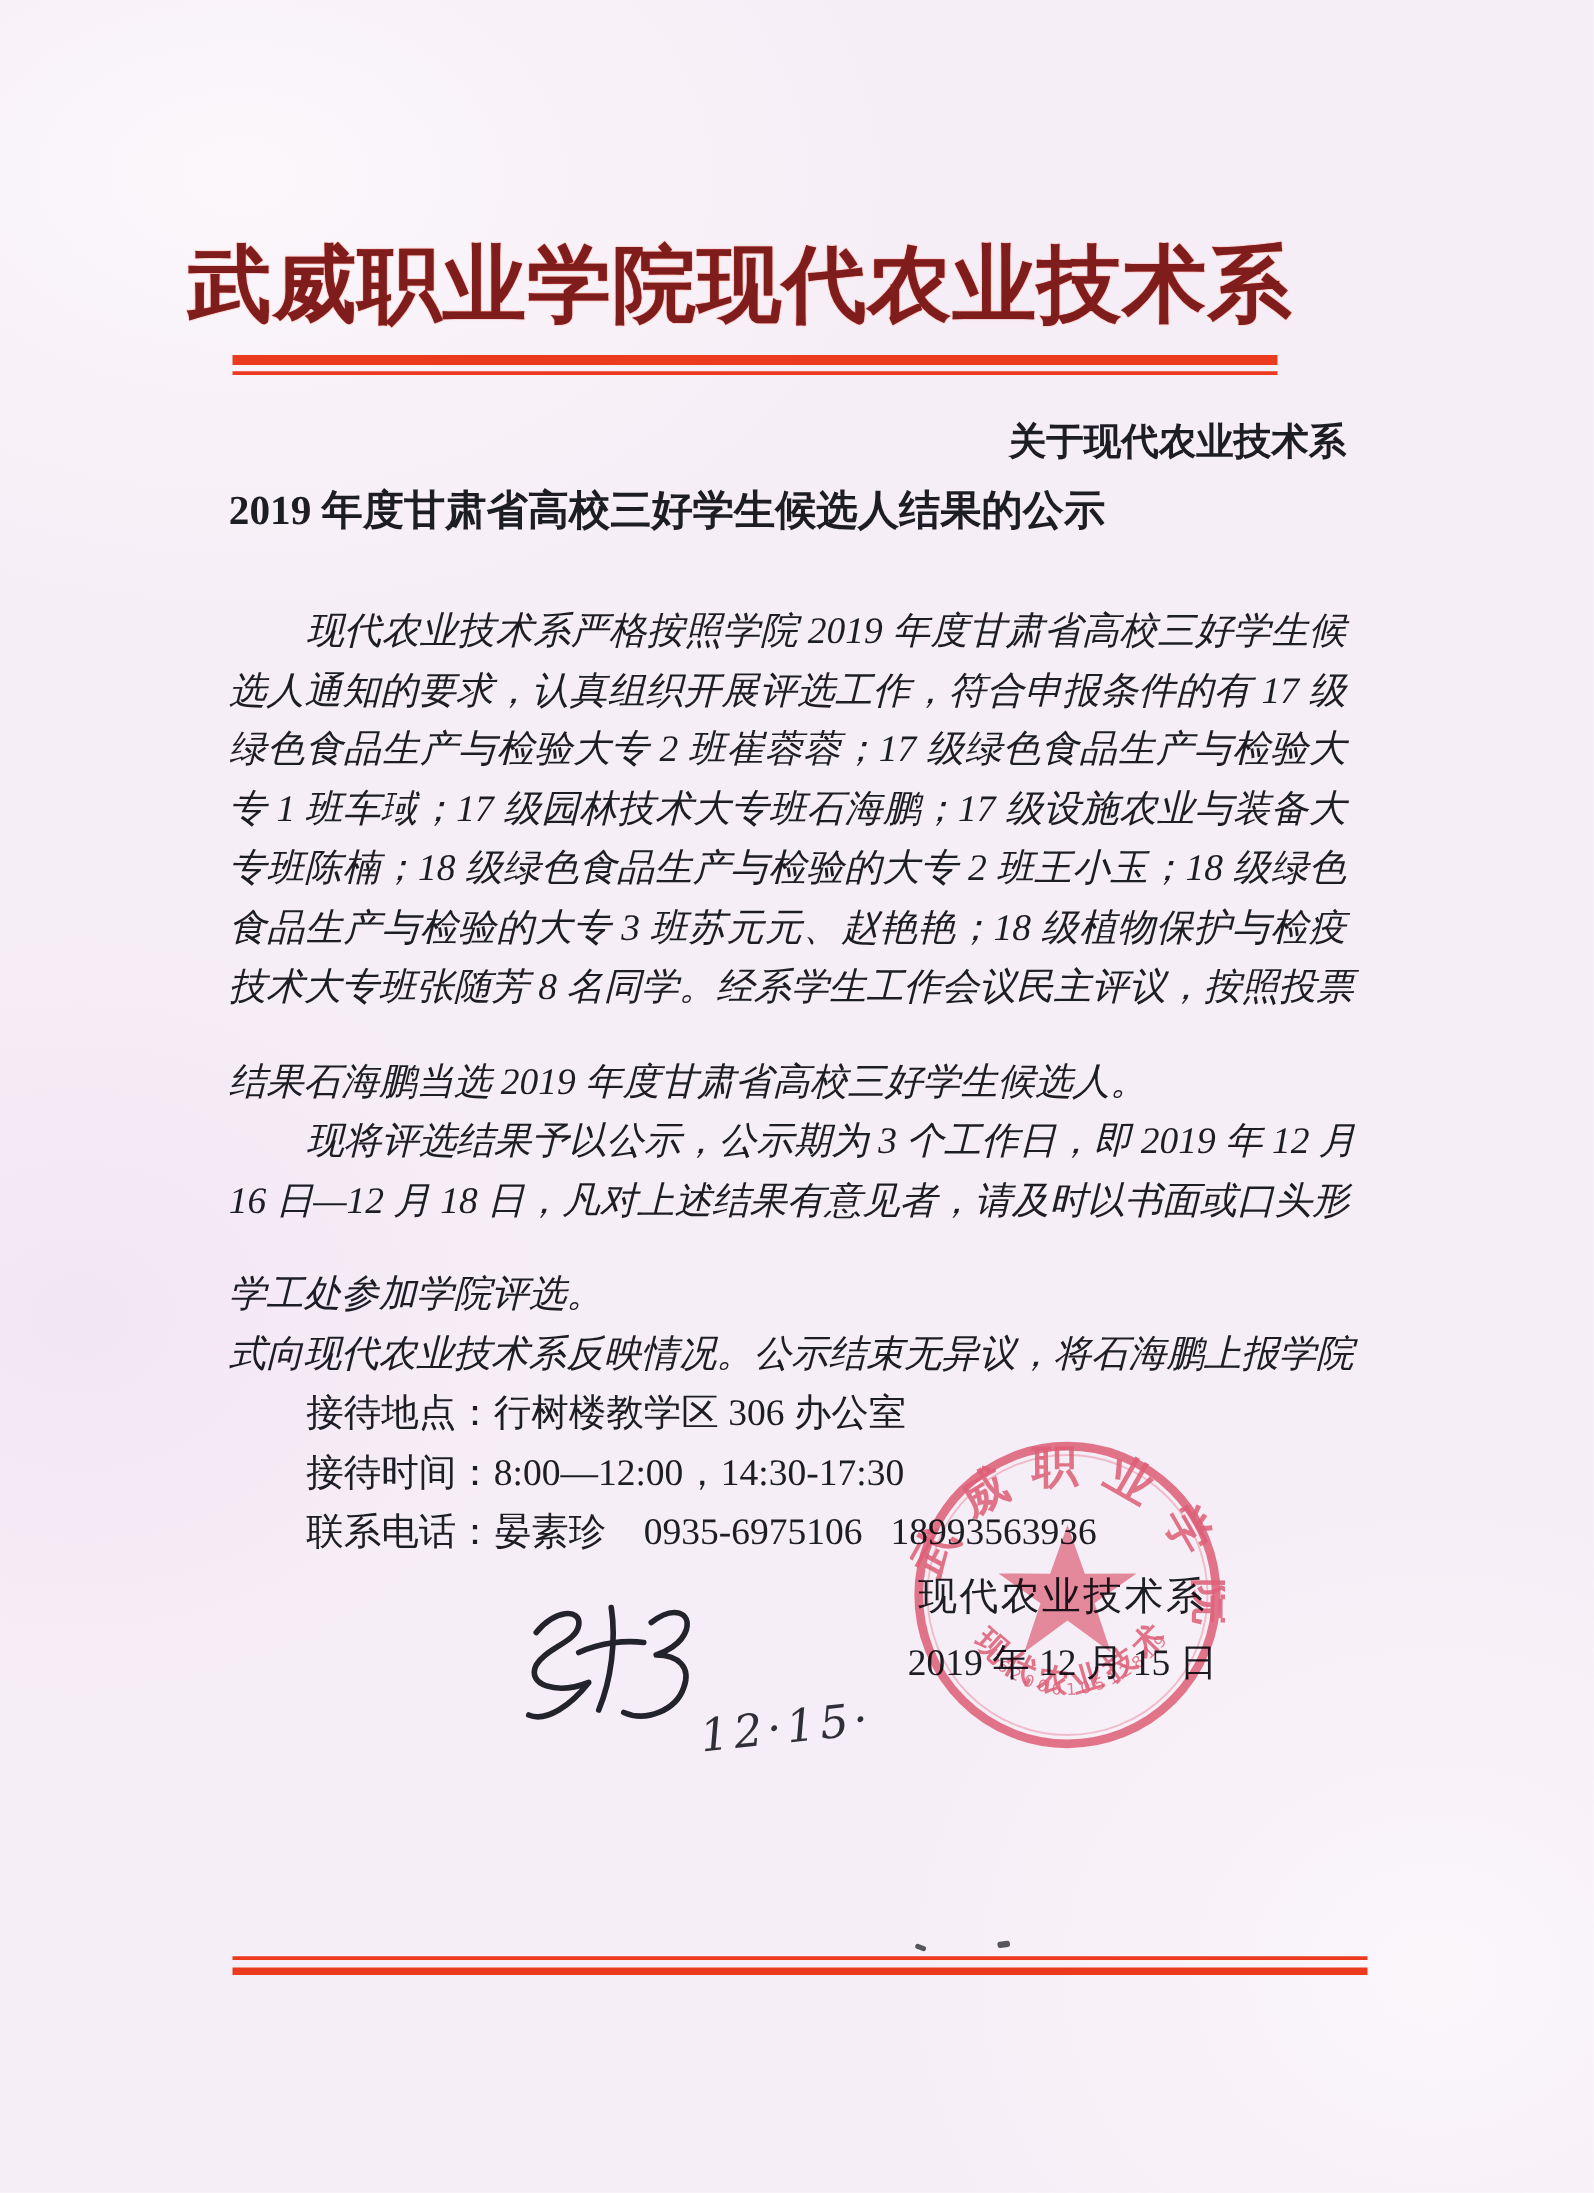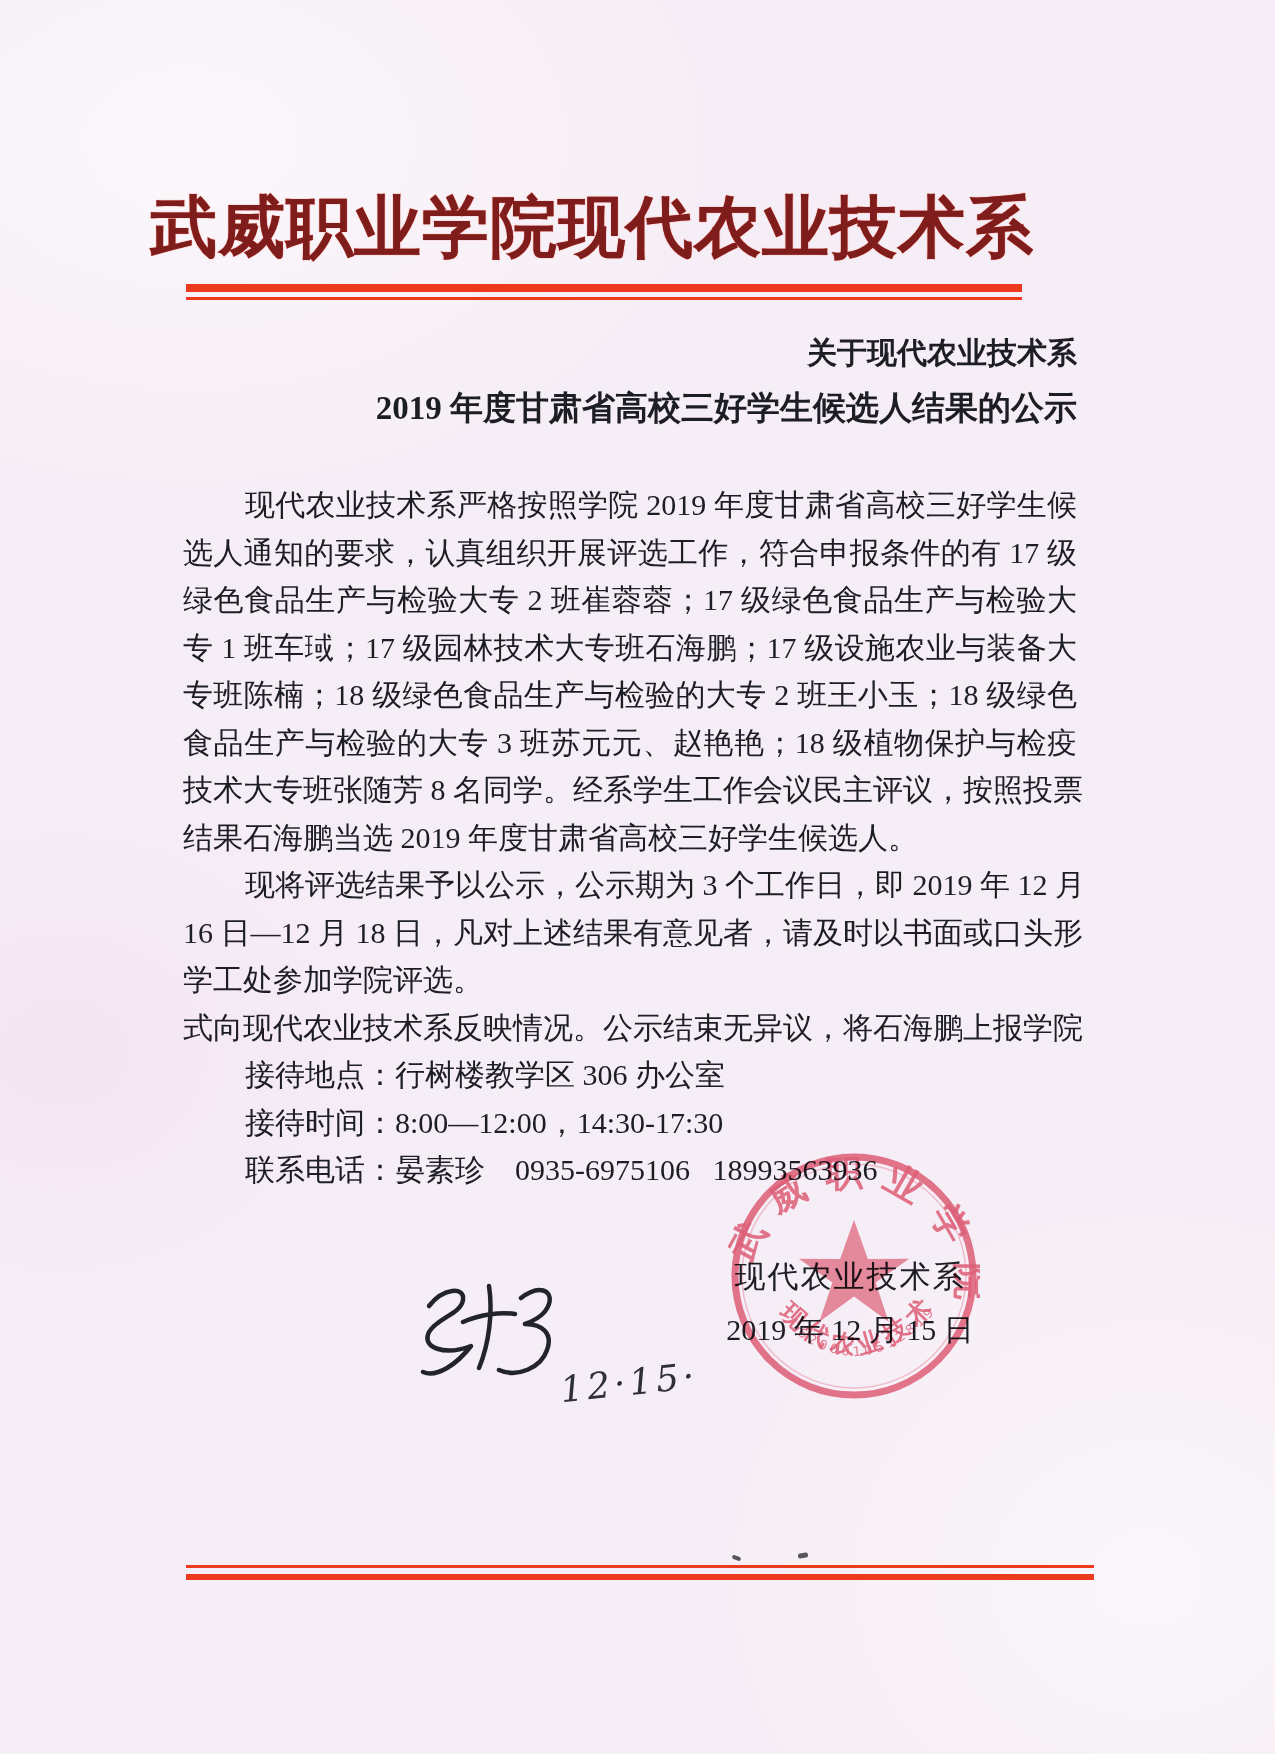--- a/index.html
+++ b/index.html
@@ -21,28 +21,28 @@
     text-shadow:0 0 1px #e5371b;
     white-space:nowrap;
   }
   .rule{background:#ec3a1e;}
   .hdr-rule-thick{left:186px;top:284px;width:836px;height:8px;}
   .hdr-rule-thin{left:186px;top:297px;width:836px;height:3px;}
   .ftr-rule-thin{left:186px;top:1565px;width:908px;height:3px;}
   .ftr-rule-thick{left:186px;top:1574px;width:908px;height:6px;}
   
   .title1{left:183px;top:333px;width:894px;text-align:right;font-size:30px;font-weight:bold;}
-  .title2{left:183px;top:386px;width:894px;text-align:right;font-size:33px;font-weight:bold;}
+  .title2{left:183px;top:386px;width:894px;text-align:left;font-size:33px;font-weight:bold;}
   
   .body-block{left:183px;top:481px;width:894px;font-size:30px;}
   .bl{
     line-height:47.5px;height:47.5px;white-space:nowrap;
-    text-align:justify;text-align-last:justify;overflow:visible;
+    text-align:justify;text-align-last:justify;overflow:visible;font-style:italic;
   }
-  .bl.short{text-align-last:left;}
+  .bl.short{text-align-last:left;margin-top:28px;}
   .bl.indent{text-indent:62px;}
   .contact{line-height:47.5px;height:47.5px;padding-left:62px;white-space:pre-wrap;}
   
   .dept{left:700px;top:1256px;width:300px;text-align:center;font-size:31px;letter-spacing:2px;}
   .sdate{left:690px;top:1310px;width:320px;text-align:center;font-size:30px;}
   .hand-date{
     left:560px;top:1362px;font-size:36px;color:#2f2f38;font-style:italic;
     transform:rotate(-6deg);letter-spacing:4px;font-family:"DejaVu Serif",serif;
   }
   .speck{background:#3a3a40;opacity:.85;border-radius:2px;}

